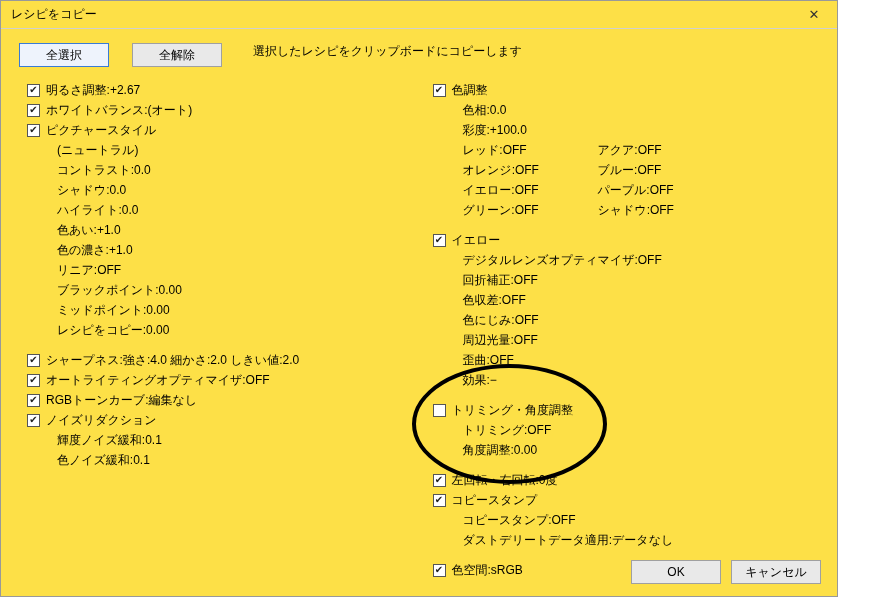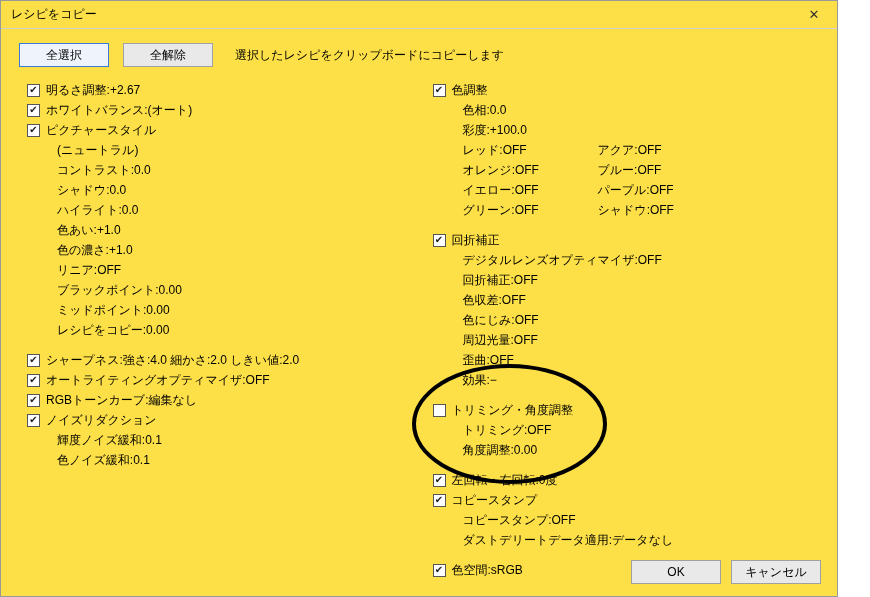--- a/index.html
+++ b/index.html
@@ -27,21 +27,21 @@
   }
   .titlebar .title { font-size: 12px; }
   .titlebar .close {
     width: 34px; height: 22px;
     display: flex; align-items: center; justify-content: center;
     font-size: 13px; color: #333; cursor: pointer;
     font-family: Arial, sans-serif;
   }
   .toolbar {
     padding: 14px 16px 4px 18px;
-    display: flex; align-items: center; gap: 14px;
+    display: flex; align-items: flex-start; gap: 23px;
   }
   .btn {
     background: #e9e9e9;
     border: 1px solid #a0a0a0;
     min-width: 90px; height: 24px;
     display: flex; align-items: center; justify-content: center;
     cursor: pointer;
     font-size: 12px;
     font-family: inherit;
   }
@@ -186,21 +186,21 @@
           <span>パープル:OFF</span>
         </div>
       <div class="sub-line pair">
           <span class="left-p">グリーン:OFF</span>
           <span>シャドウ:OFF</span>
         </div>
 
       <div class="group-spacer"></div>
       <div class="check-line">
         <span class="check checked"></span>
-        <span>回折補正</span>
+        <span>イエロー</span>
       </div>
       <div class="sub-line">デジタルレンズオプティマイザ:OFF</div>
       <div class="sub-line">回折補正:OFF</div>
       <div class="sub-line">色収差:OFF</div>
       <div class="sub-line">色にじみ:OFF</div>
       <div class="sub-line">周辺光量:OFF</div>
       <div class="sub-line">歪曲:OFF</div>
       <div class="sub-line">効果:−</div>
 
       <div class="group-spacer"></div>

